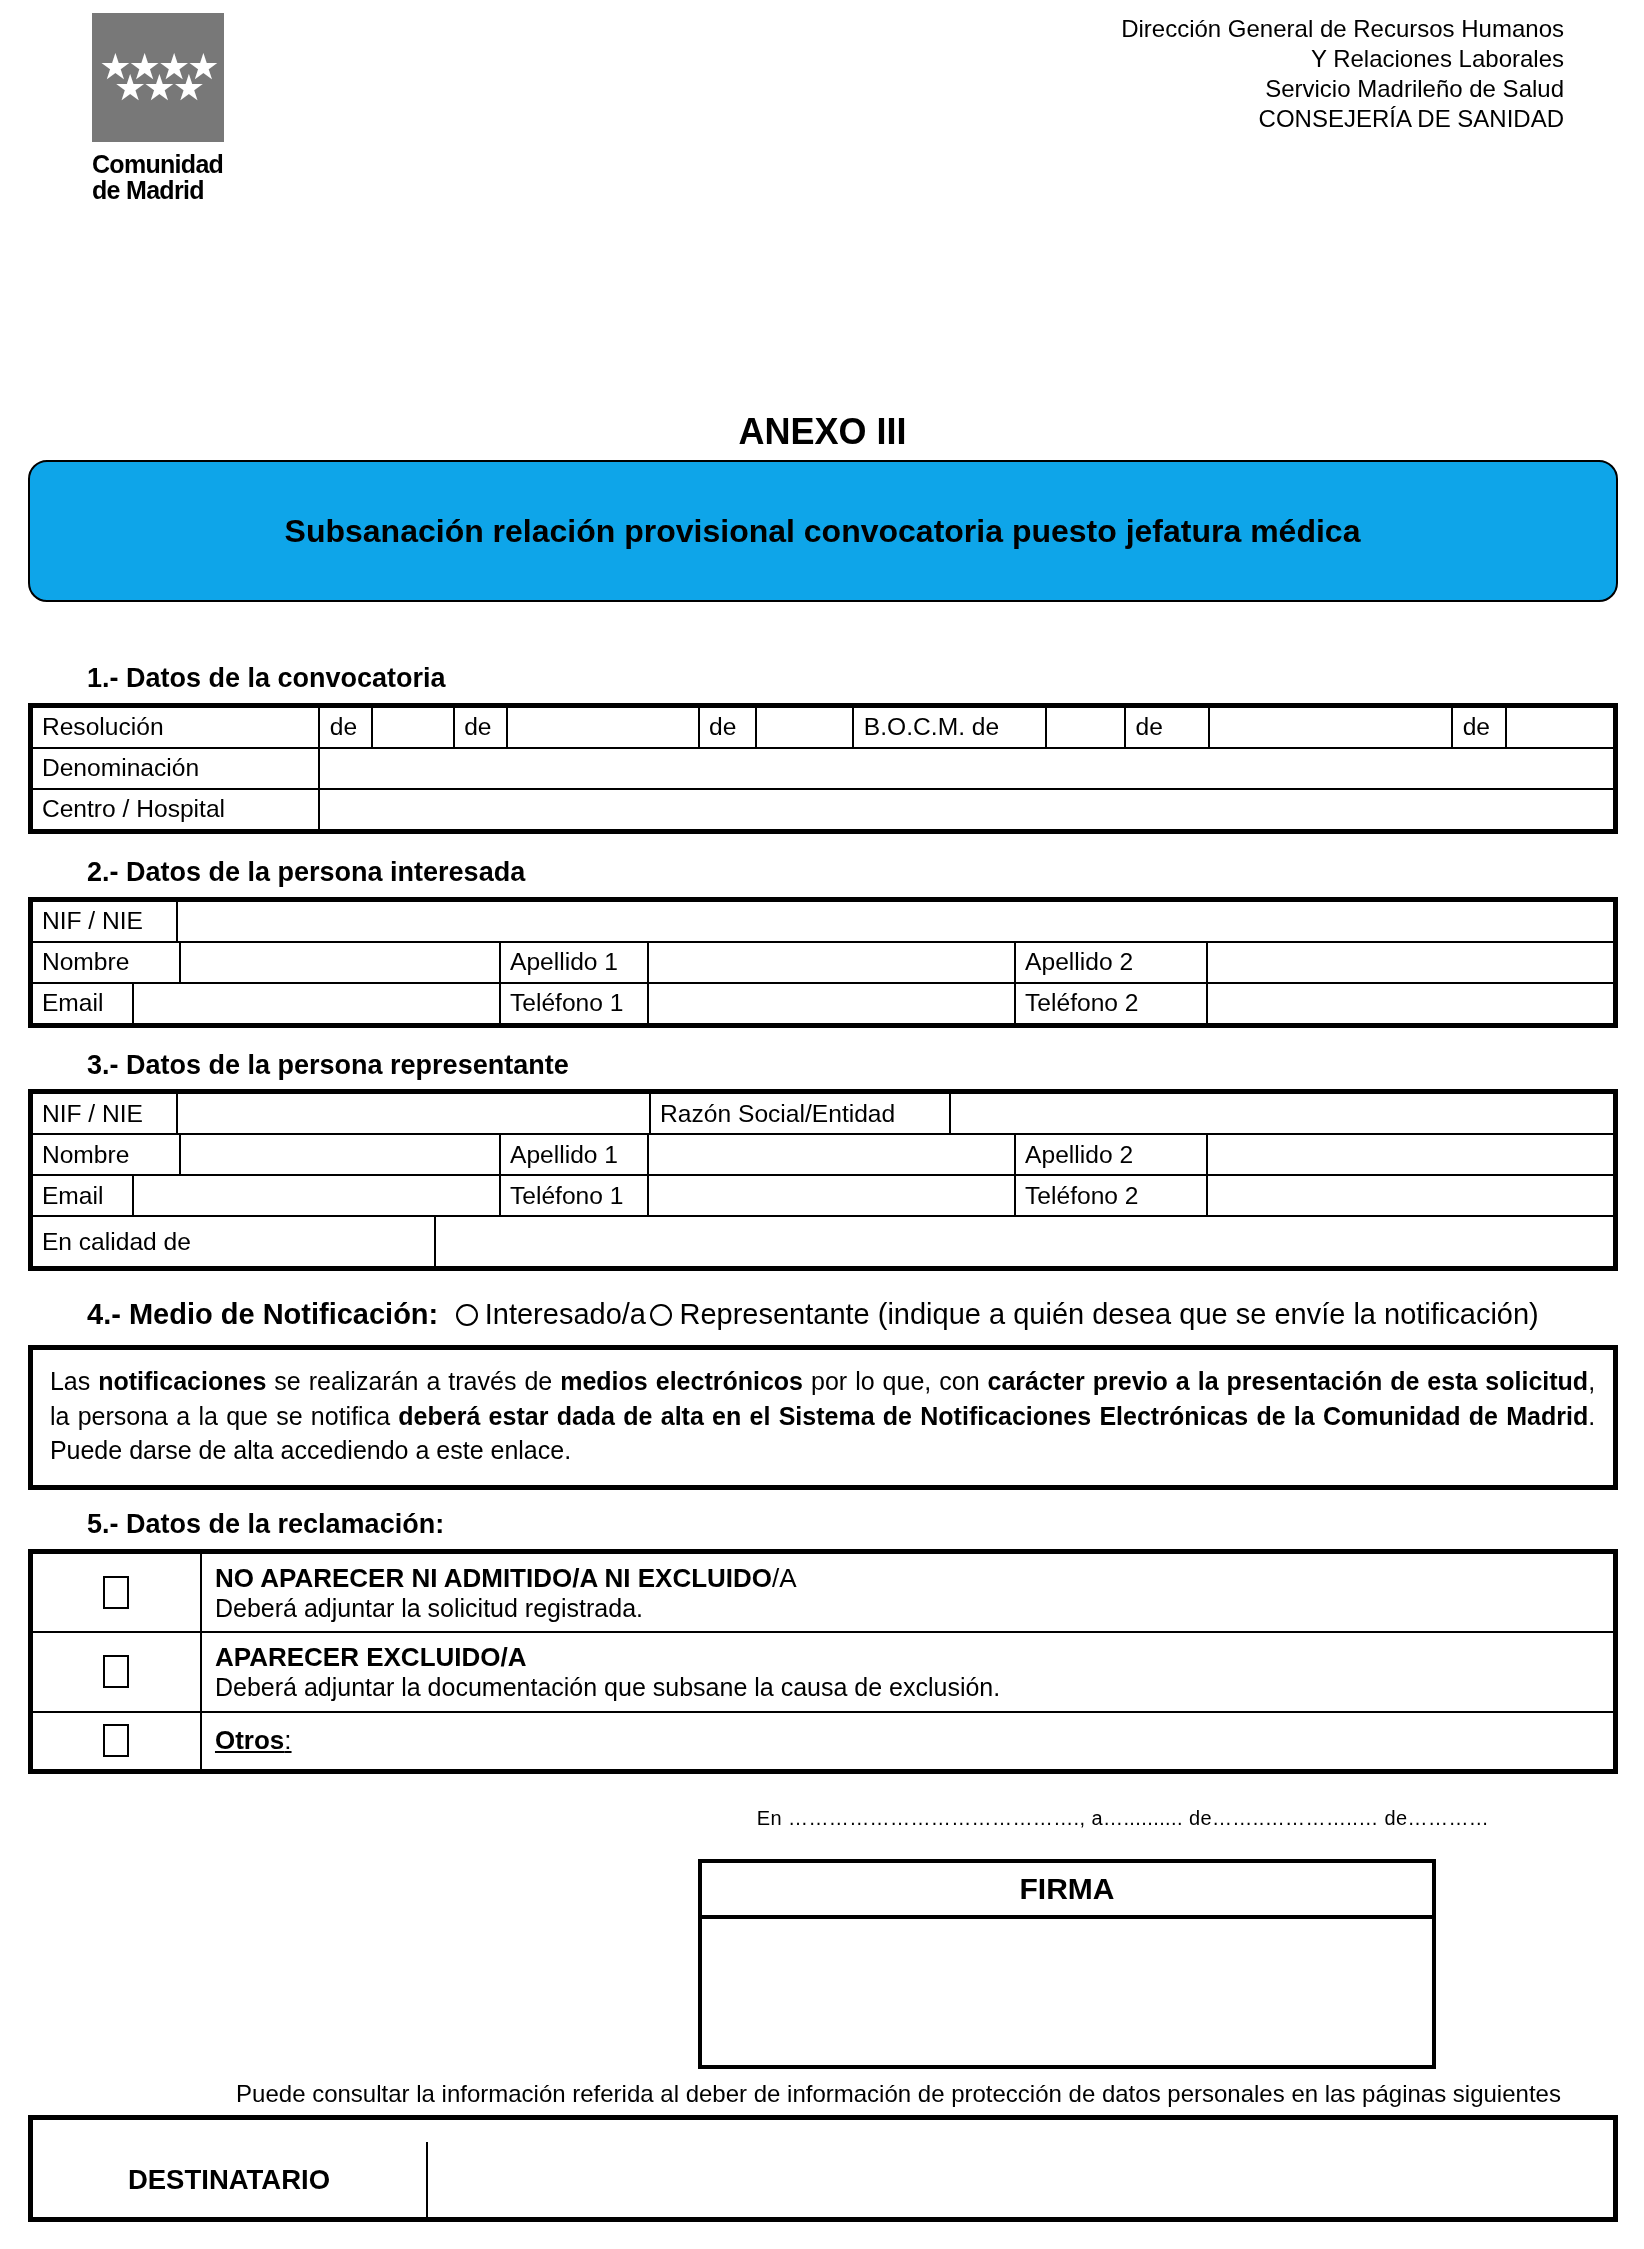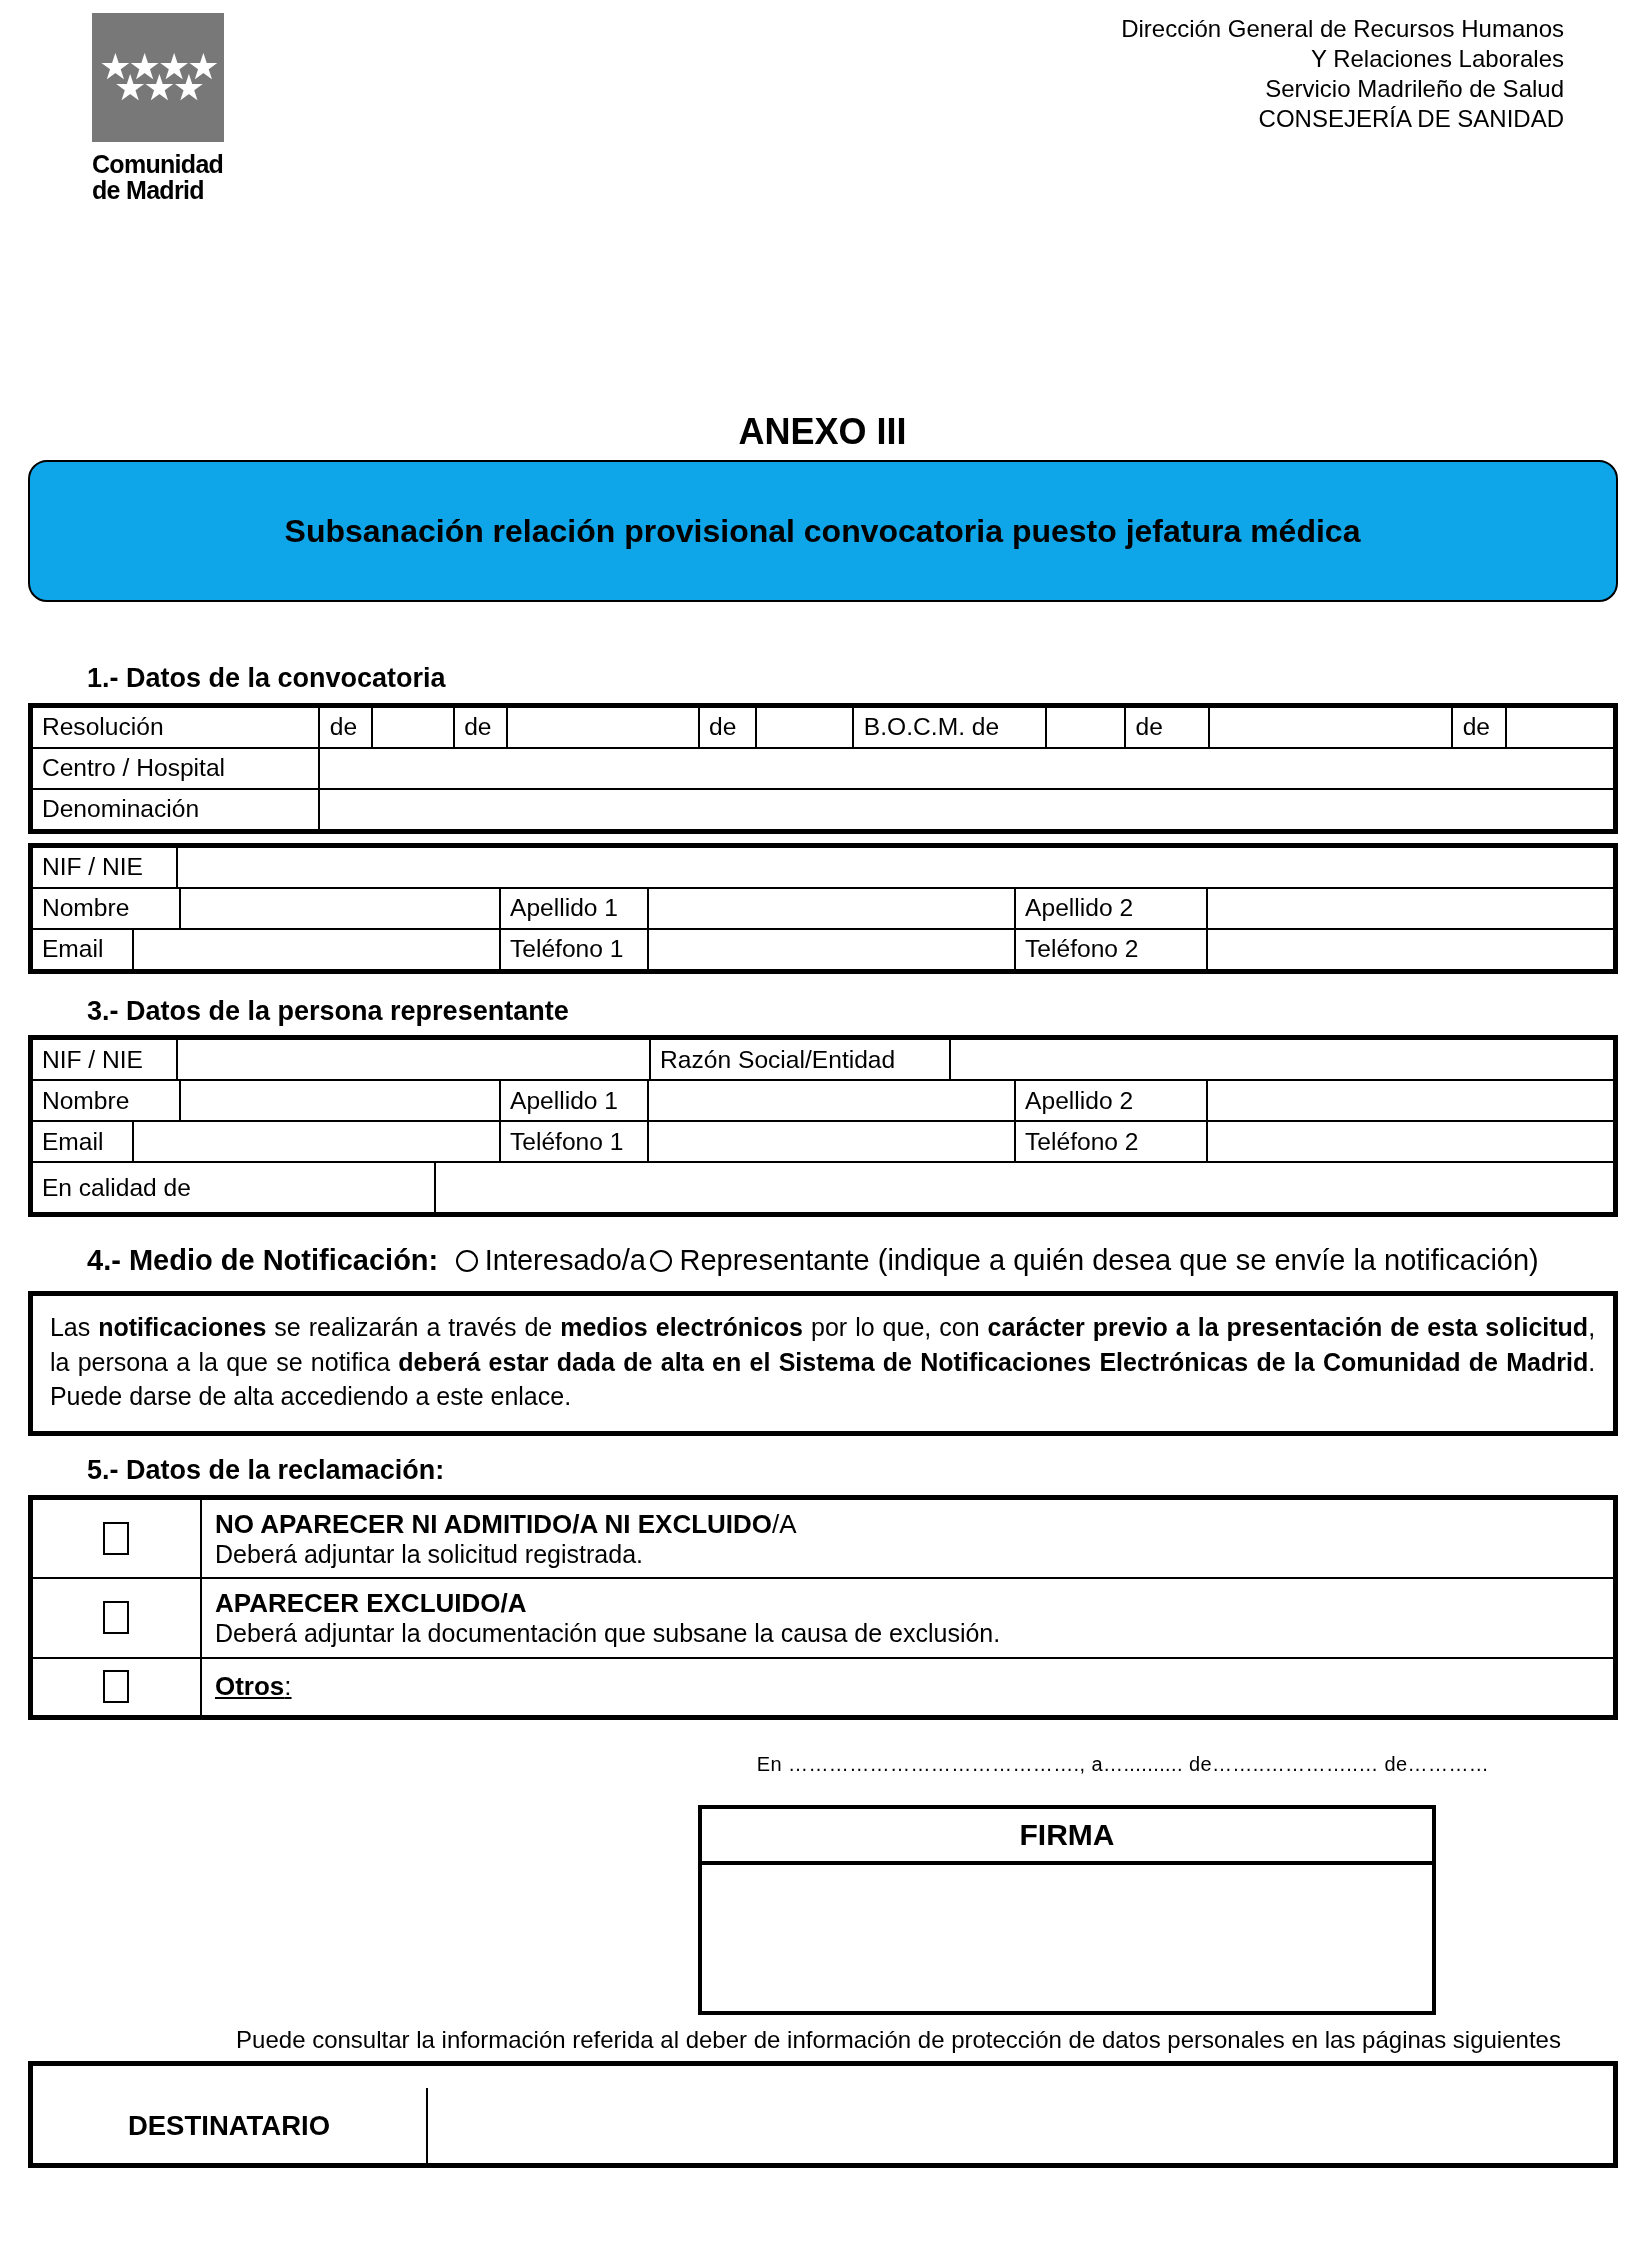--- a/index.html
+++ b/index.html
@@ -108,29 +108,30 @@
       <div class="fcell" style="flex:0 0 3.6%">de</div>
       <div class="fcell blank" style="flex:0 0 6.2%"></div>
       <div class="fcell" style="flex:0 0 12.2%">B.O.C.M. de</div>
       <div class="fcell blank" style="flex:0 0 5.0%"></div>
       <div class="fcell" style="flex:0 0 5.3%">de</div>
       <div class="fcell blank" style="flex:0 0 15.4%"></div>
       <div class="fcell" style="flex:0 0 3.4%">de</div>
       <div class="fcell blank grow"></div>
     </div>
     <div class="frow">
+      <div class="fcell" style="flex:0 0 18.1%">Denominación</div>
+      <div class="fcell blank grow"></div>
+    </div>
+    <div class="frow">
       <div class="fcell" style="flex:0 0 18.1%">Centro / Hospital</div>
       <div class="fcell blank grow"></div>
     </div>
-    <div class="frow">
-      <div class="fcell" style="flex:0 0 18.1%">Denominación</div>
-      <div class="fcell blank grow"></div>
-    </div>
-  </div>
-
+  </div>
+
+  <div class="sec-heading mt-s2">2.- Datos de la persona interesada</div>
   <div class="ftable">
     <div class="frow">
       <div class="fcell" style="flex:0 0 9.1%">NIF / NIE</div>
       <div class="fcell blank grow"></div>
     </div>
     <div class="frow">
       <div class="fcell" style="flex:0 0 9.3%">Nombre</div>
       <div class="fcell blank" style="flex:0 0 20.2%"></div>
       <div class="fcell" style="flex:0 0 9.4%">Apellido 1</div>
       <div class="fcell blank" style="flex:0 0 23.2%"></div>

